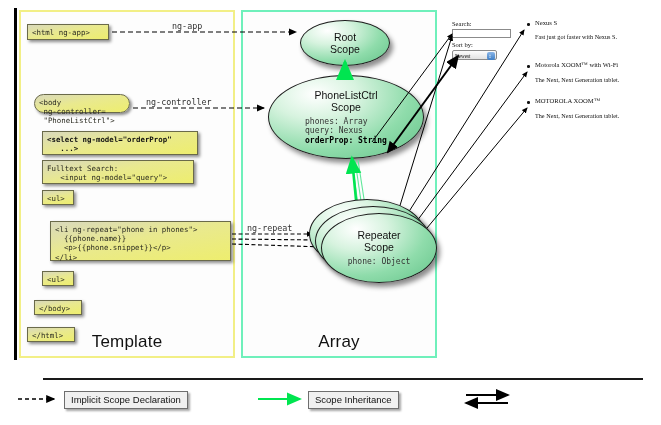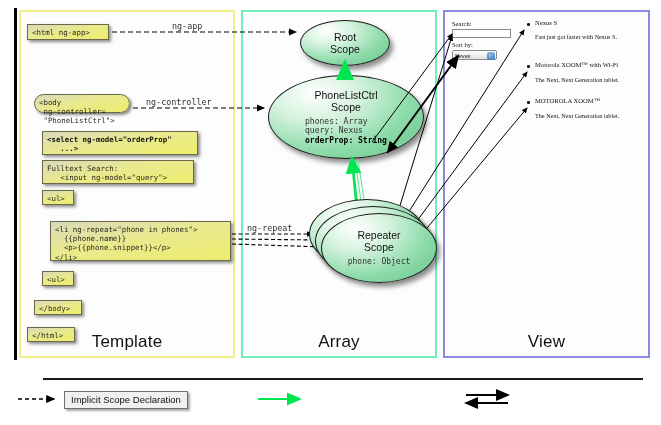--- a/index.html
+++ b/index.html
@@ -70,23 +70,20 @@
 <div id="root">
 
   <div class="leftbar"></div>
 
   <div class="panel" id="panel-template">
     <div class="panel-label">Template</div>
   </div>
   <div class="panel" id="panel-model">
     <div class="panel-label">Array</div>
   </div>
-  <div class="panel" id="panel-view">
-    <div class="panel-label">View</div>
-  </div>
 
   <div class="codebox" style="left:27px;top:24px;width:82px;height:16px;">&lt;html ng-app&gt;</div>
 
   <div class="codebox" style="left:34px;top:94px;width:96px;height:19px;border-radius:15px;">&lt;body
  ng-controller=
  "PhoneListCtrl"&gt;</div>
 
   <div class="codebox bold" style="left:42px;top:131px;width:156px;height:24px;">&lt;select ng-model="orderProp"
    ...&gt;</div>
 
@@ -207,15 +204,16 @@
     <line x1="258" y1="399" x2="300" y2="399" stroke="#00e550" stroke-width="2.2" marker-end="url(#ahGreen)"></line>
 
     <line x1="466" y1="395" x2="508" y2="395" stroke="#000" stroke-width="2" marker-end="url(#ahBlack)"></line>
     <line x1="508" y1="403" x2="466" y2="403" stroke="#000" stroke-width="2" marker-end="url(#ahBlack)"></line>
   </svg>
 
   <div class="sepline"></div>
 
   <div class="legbox" style="left:64px;top:391px;">Implicit Scope Declaration</div>
 
+  <div class="legbox" style="left:308px;top:391px;">Scope Inheritance</div>
 
 
 </div>
 
 </body></html>

